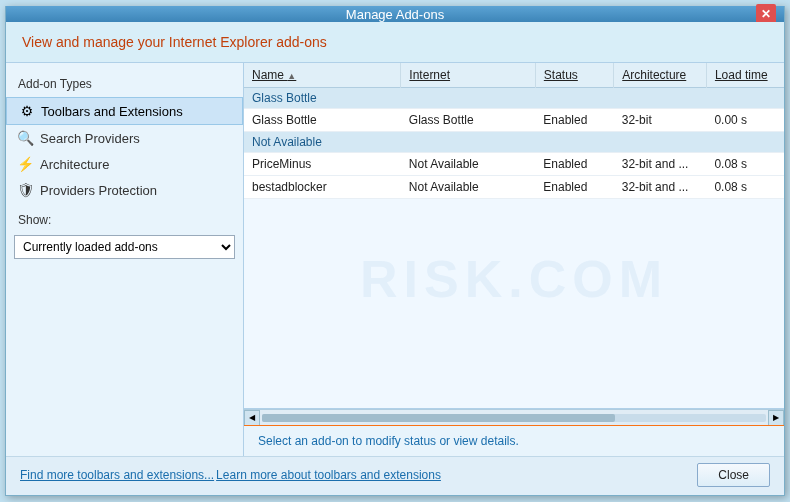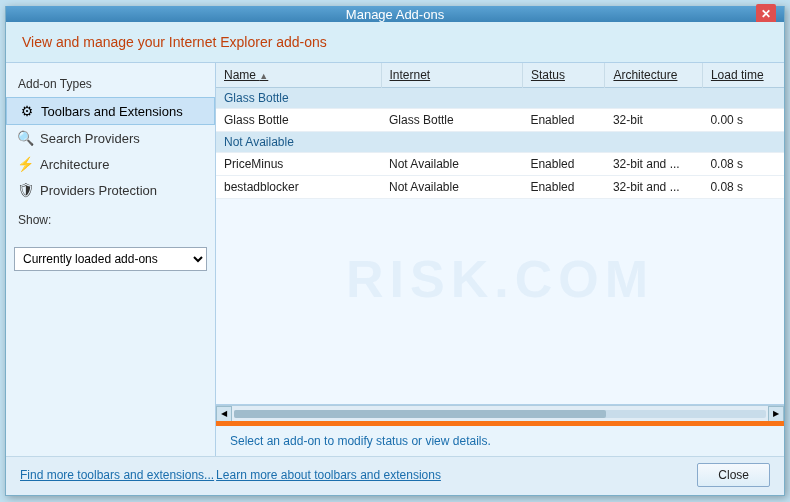--- a/index.html
+++ b/index.html
@@ -59,21 +59,21 @@
       padding: 12px 16px;
       color: #c2410c;
       font-size: 14px;
     }
     .main-content {
       display: flex;
       flex: 1;
       overflow: hidden;
     }
     .sidebar {
-      width: 210px;
+      width: 238px;
       background: #e8f4fc;
       border-right: 1px solid #b0d0e8;
       padding: 10px 0;
       flex-shrink: 0;
       display: flex;
       flex-direction: column;
     }
     .sidebar-section-label {
       padding: 4px 12px 6px;
       color: #333;
@@ -100,21 +100,21 @@
       align-items: center;
       justify-content: center;
       font-size: 14px;
     }
     .show-label {
       padding: 10px 12px 4px;
       color: #333;
       font-size: 12px;
     }
     .sidebar-select {
-      margin: 16px 8px;
+      margin: 4px 8px;
       width: calc(100% - 16px);
       padding: 3px 4px;
       font-size: 12px;
       border: 1px solid #99aabb;
       background: white;
     }
     .content-area {
       flex: 1;
       display: flex;
       flex-direction: column;
@@ -191,21 +191,21 @@
     }
     .scroll-thumb {
       height: 100%;
       width: 70%;
       background: #a0bccc;
       border-radius: 2px;
     }
     .bottom-bar {
       padding: 8px 14px;
       background: #e8f4fc;
-      border-top: 5px solid #f97316;
+      border-top: 1px solid #f97316;
       display: flex;
       flex-direction: column;
       gap: 4px;
     }
     .status-info {
       color: #1a6ead;
       font-size: 12px;
     }
     .footer {
       padding: 6px 14px 8px;

